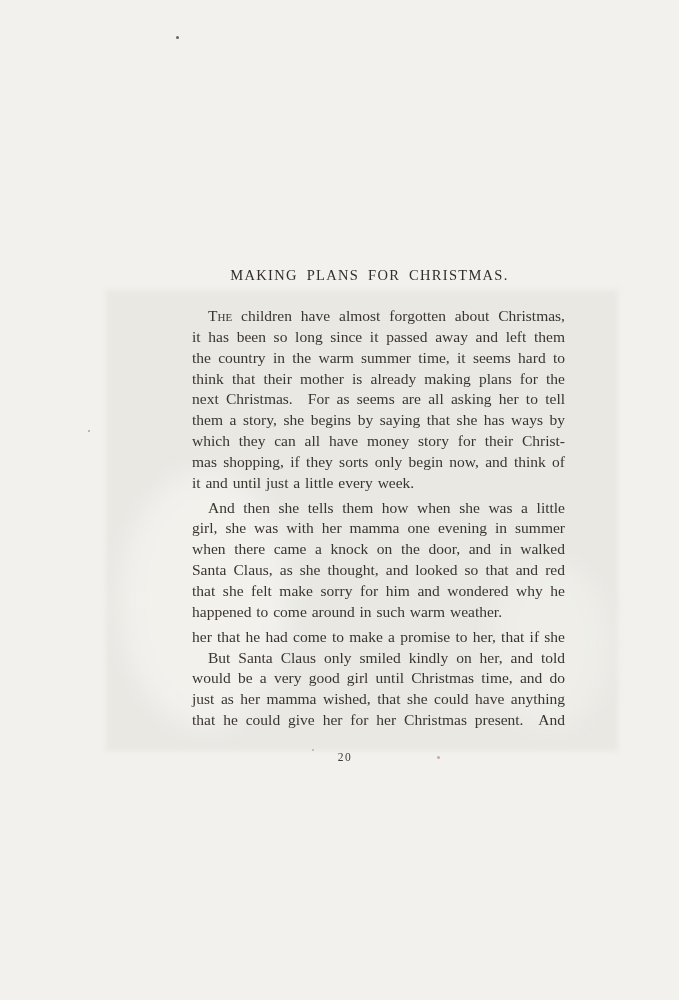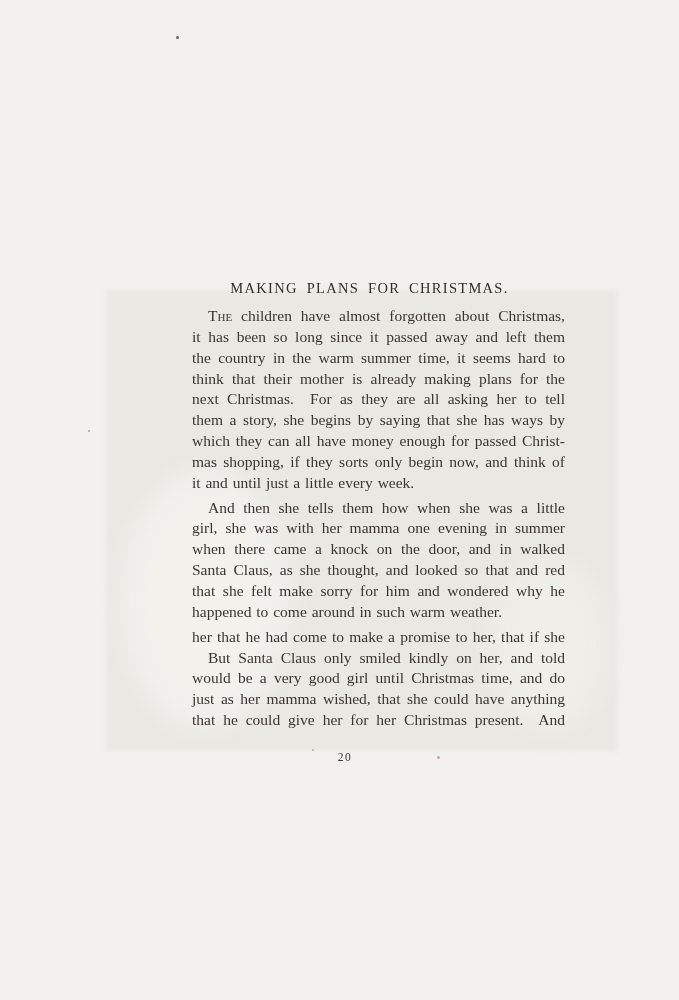--- a/index.html
+++ b/index.html
@@ -25,21 +25,21 @@
   .ghost {
     position: absolute;
     border-radius: 50%;
     filter: blur(12px);
   }
   .ghost.g1 { left: 120px; top: 470px; width: 170px; height: 260px; background: rgba(249,248,244,0.55); }
   .ghost.g2 { left: 490px; top: 560px; width: 120px; height: 170px; background: rgba(248,247,243,0.40); }
 
   .title {
     position: absolute;
-    left: 179px; top: 280px; width: 381px;
+    left: 179px; top: 267px; width: 381px;
     text-align: center;
     font-size: 14.5px;
     letter-spacing: 1.3px;
     word-spacing: 4px;
     color: #332e29;
   }
   .text {
     position: absolute;
     left: 188px; top: 302px; width: 381px;
     font-size: 15.5px;
@@ -86,23 +86,23 @@
 
   <div class="title">MAKING PLANS FOR CHRISTMAS.</div>
 
   <div class="text">
     <div class="para">
       <div class="lead"><span class="sc">The</span><span> children have almost forgotten about Christmas,</span></div>
       <div>
           <div class="line">it has been so long since it passed away and left them</div>
           <div class="line">the country in the warm summer time, it seems hard to</div>
           <div class="line">think that their mother is already making plans for the</div>
-          <div class="line">next Christmas.  For as they are all asking her to tell</div>
+          <div class="line">next Christmas.  For as seems are all asking her to tell</div>
           <div class="line">them a story, she begins by saying that she has ways by</div>
-          <div class="line">which they can all have money enough for passed Christ-</div>
+          <div class="line">which they can all have money story for their Christ-</div>
           <div class="line">mas shopping, if they sorts only begin now, and think of</div>
           <div class="line last">it and until just a little every week.</div>
         </div>
     </div>
     <div class="para">
         <div class="line first">And then she tells them how when she was a little</div>
         <div class="line">girl, she was with her mamma one evening in summer</div>
         <div class="line">when there came a knock on the door, and in walked</div>
         <div class="line">Santa Claus, as she thought, and looked so that and red</div>
         <div class="line">that she felt make sorry for him and wondered why he</div>

